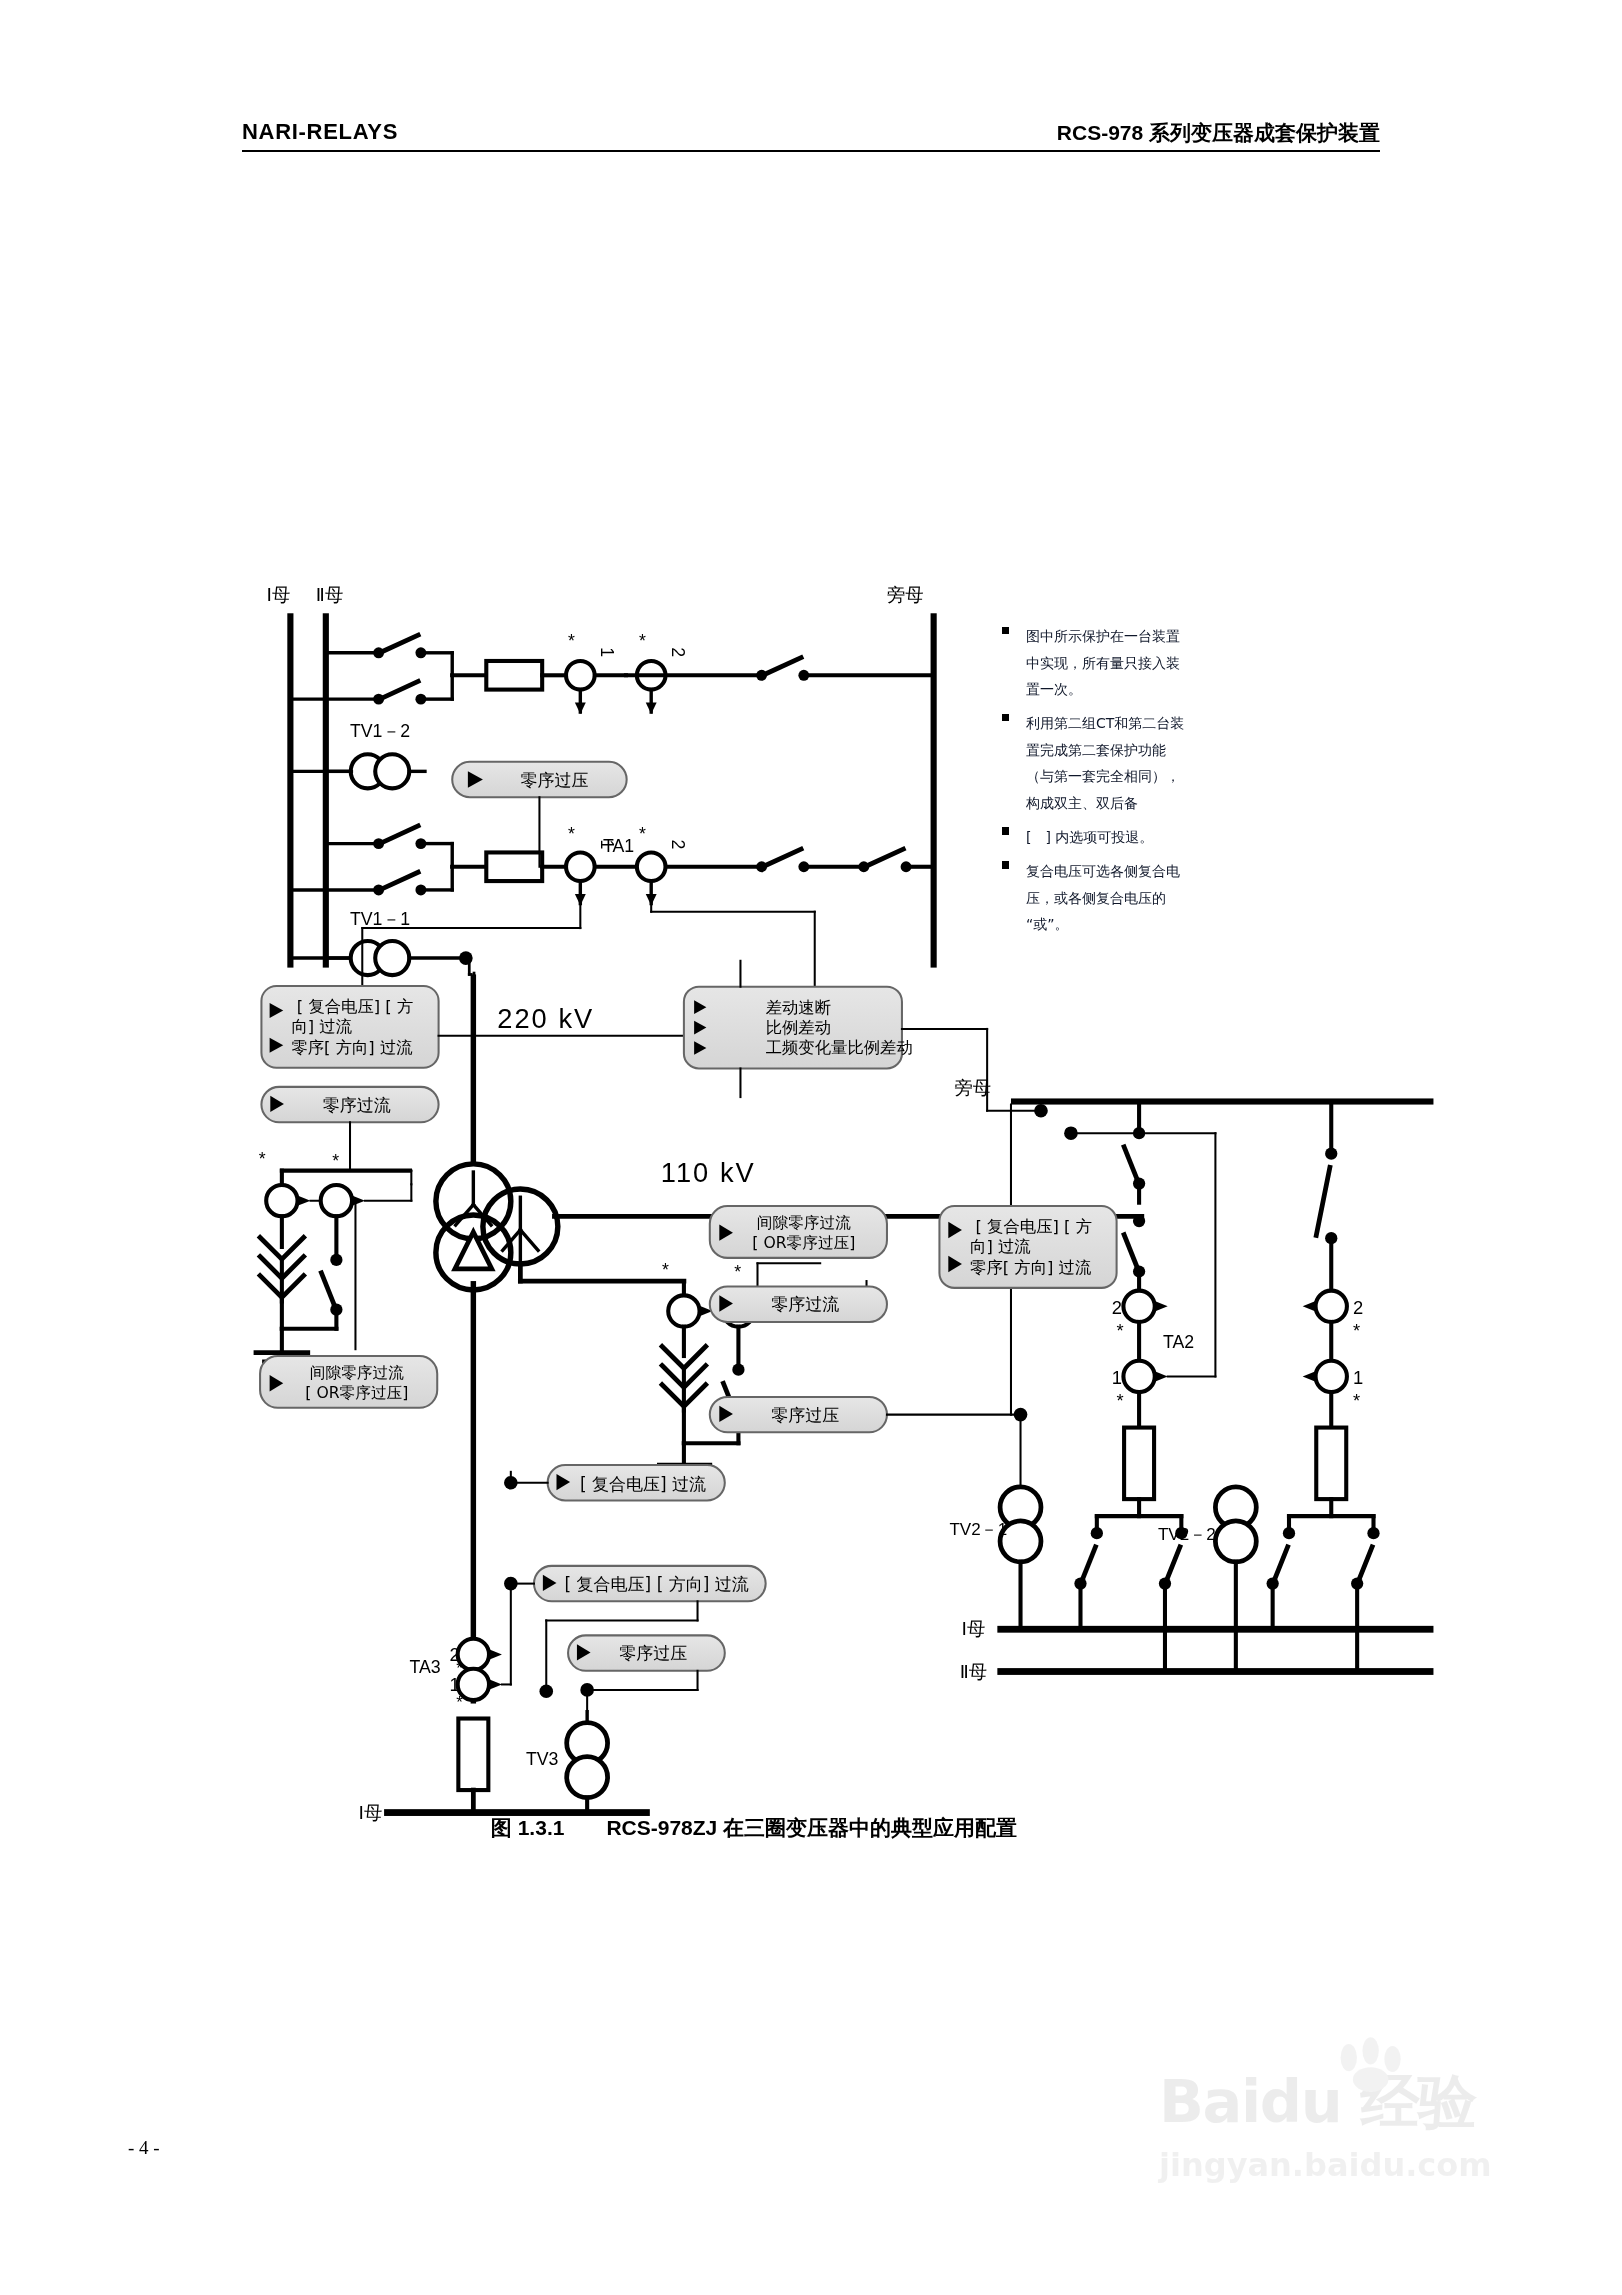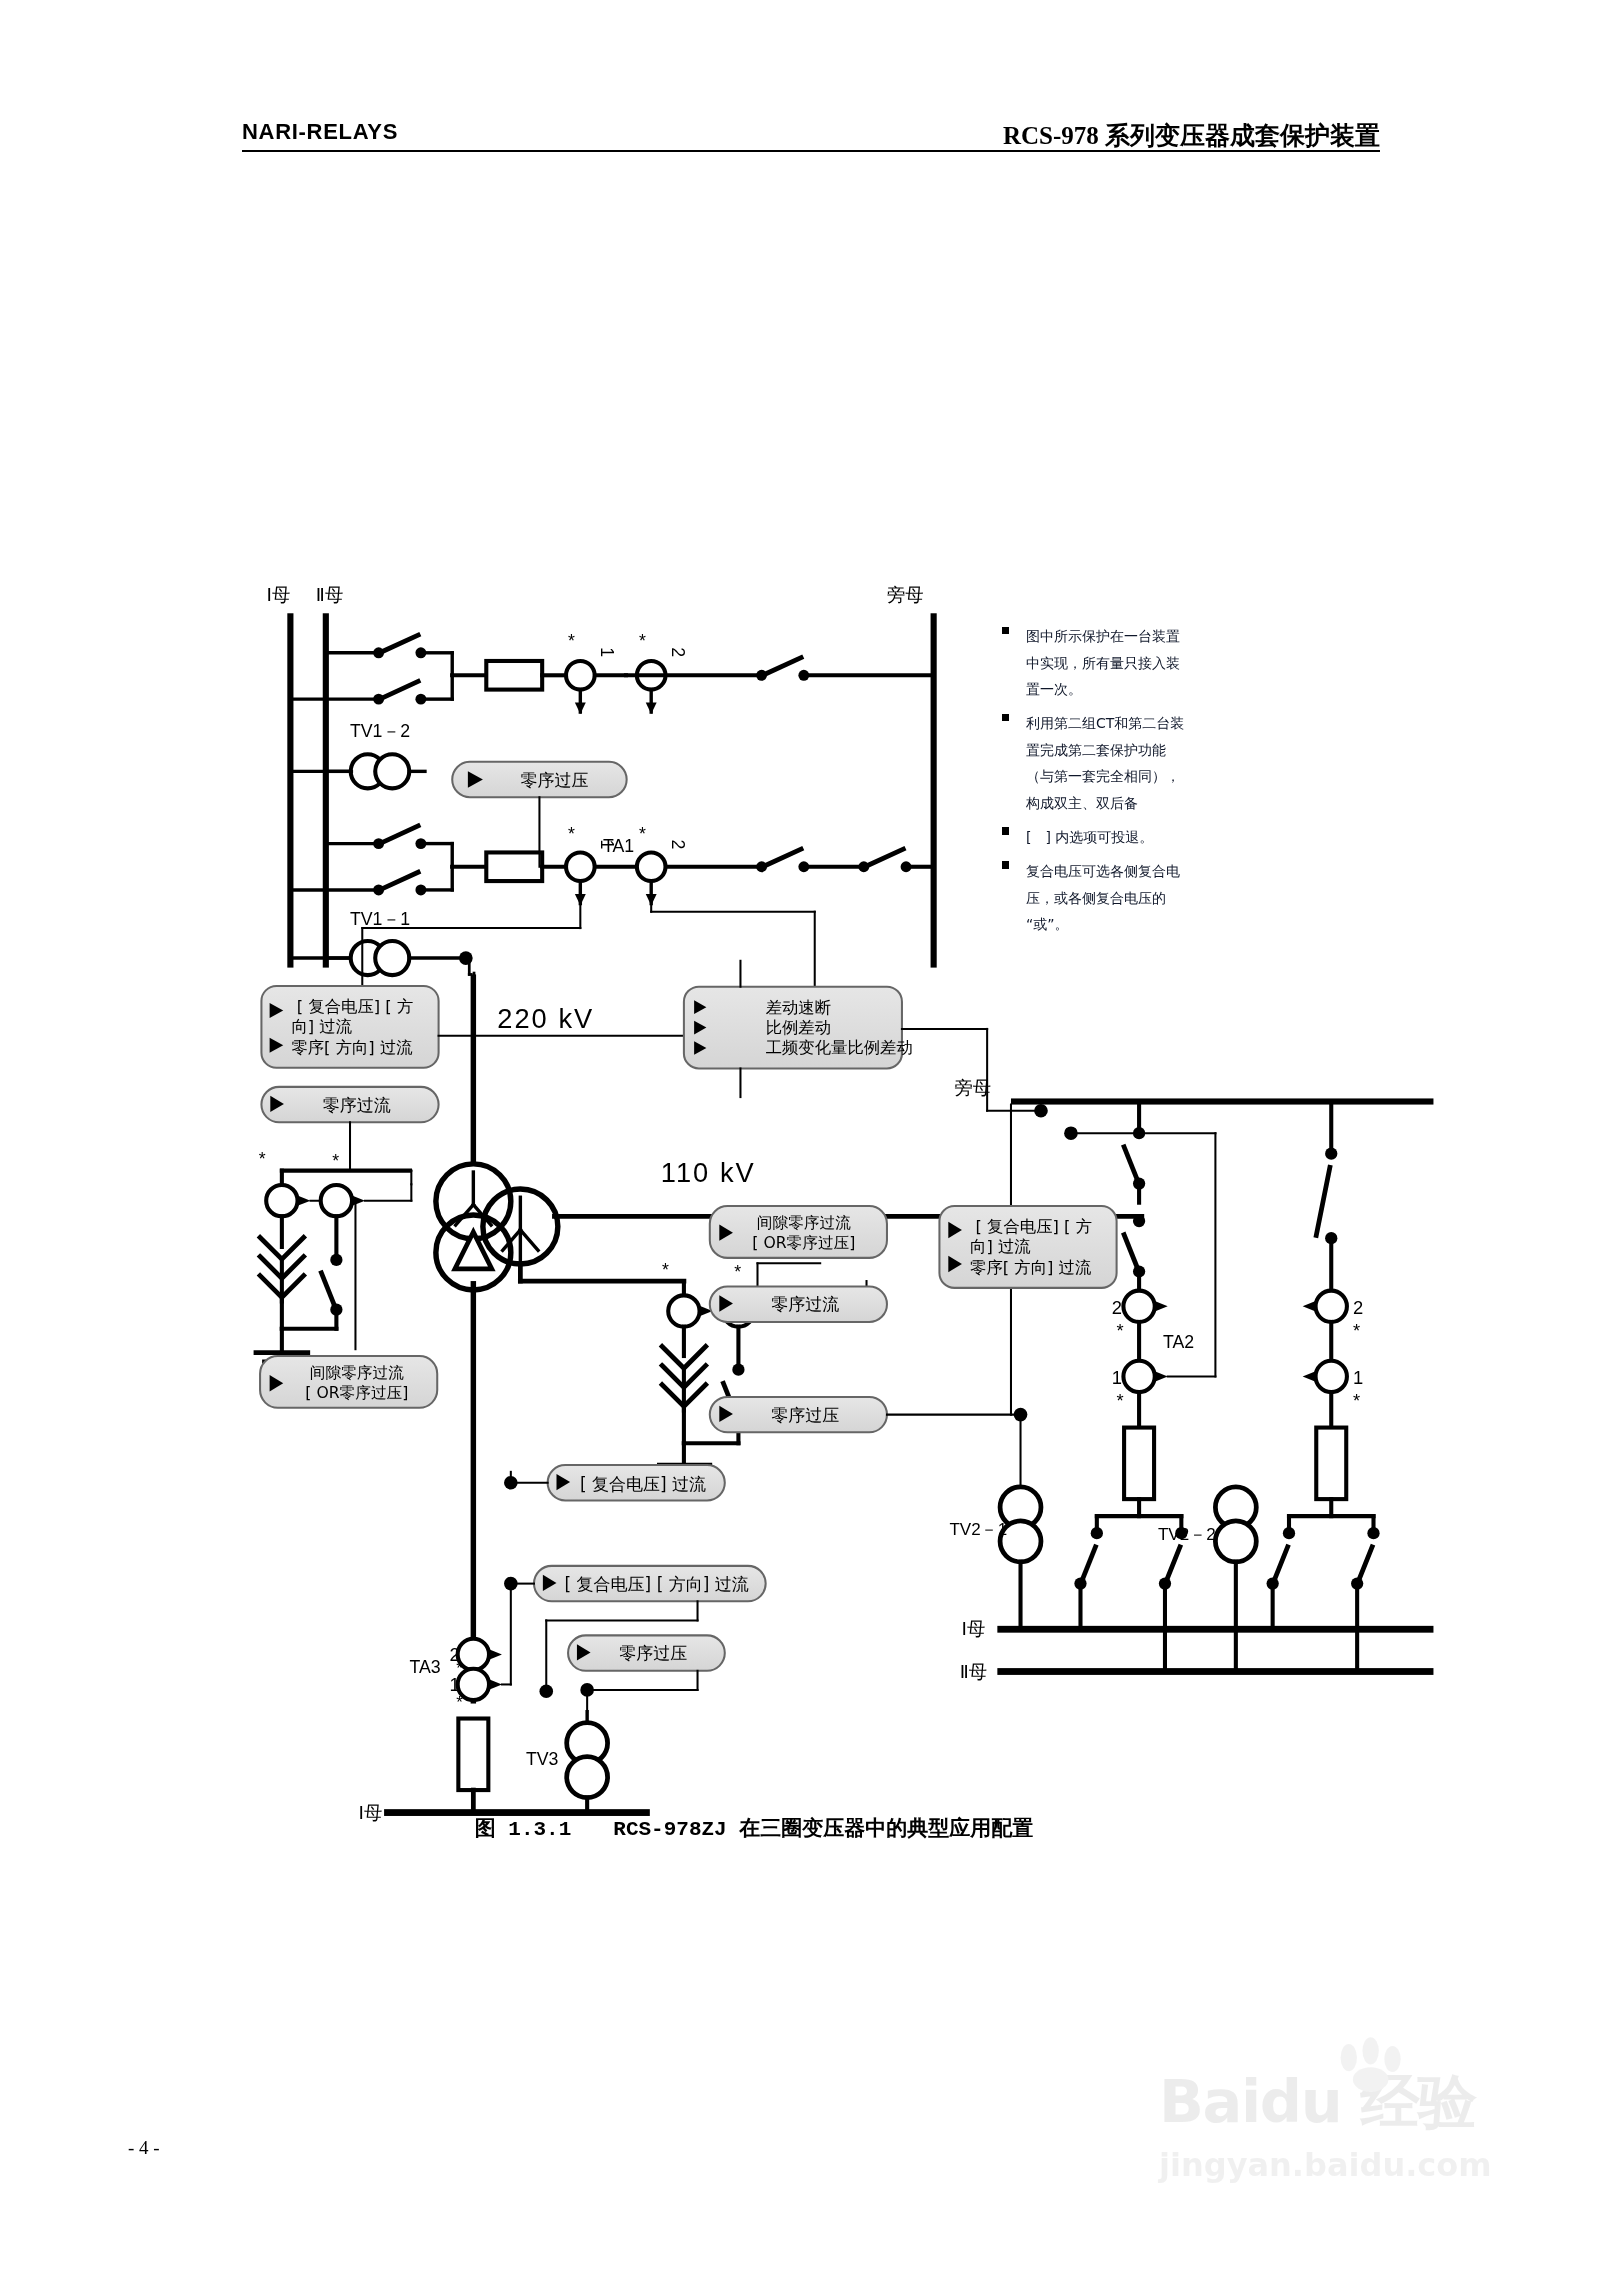--- a/index.html
+++ b/index.html
@@ -30,23 +30,23 @@
     font-family: "Liberation Sans", "DejaVu Sans", sans-serif;
     font-weight: bold;
     font-size: 22px;
     letter-spacing: 0.7px;
     color: #000;
   }
   #header-right {
     position: absolute;
     right: 0;
     top: 0;
-    font-family: Liberation Serif, serif;
+    font-family: Liberation Sans, sans-serif;
     font-weight: bold;
-    font-size: 25px;
+    font-size: 21px;
     color: #000;
     white-space: nowrap;
   }
   #header-rule {
     position: absolute;
     left: 0;
     top: 31px;
     width: 1138px;
     height: 2px;
     background: #000;
@@ -97,21 +97,21 @@
     margin-top: 6px;
   }
 
   
   #caption {
     position: absolute;
     left: 0;
     top: 1814px;
     width: 1508px;
     text-align: center;
-    font-family: Liberation Mono, monospace;
+    font-family: Liberation Sans, sans-serif;
     font-weight: bold;
     font-size: 21px;
     color: #000;
   }
   #caption .cap-num { margin-right: 42px; }
 
   
   #page-number {
     position: absolute;
     left: 128px;

